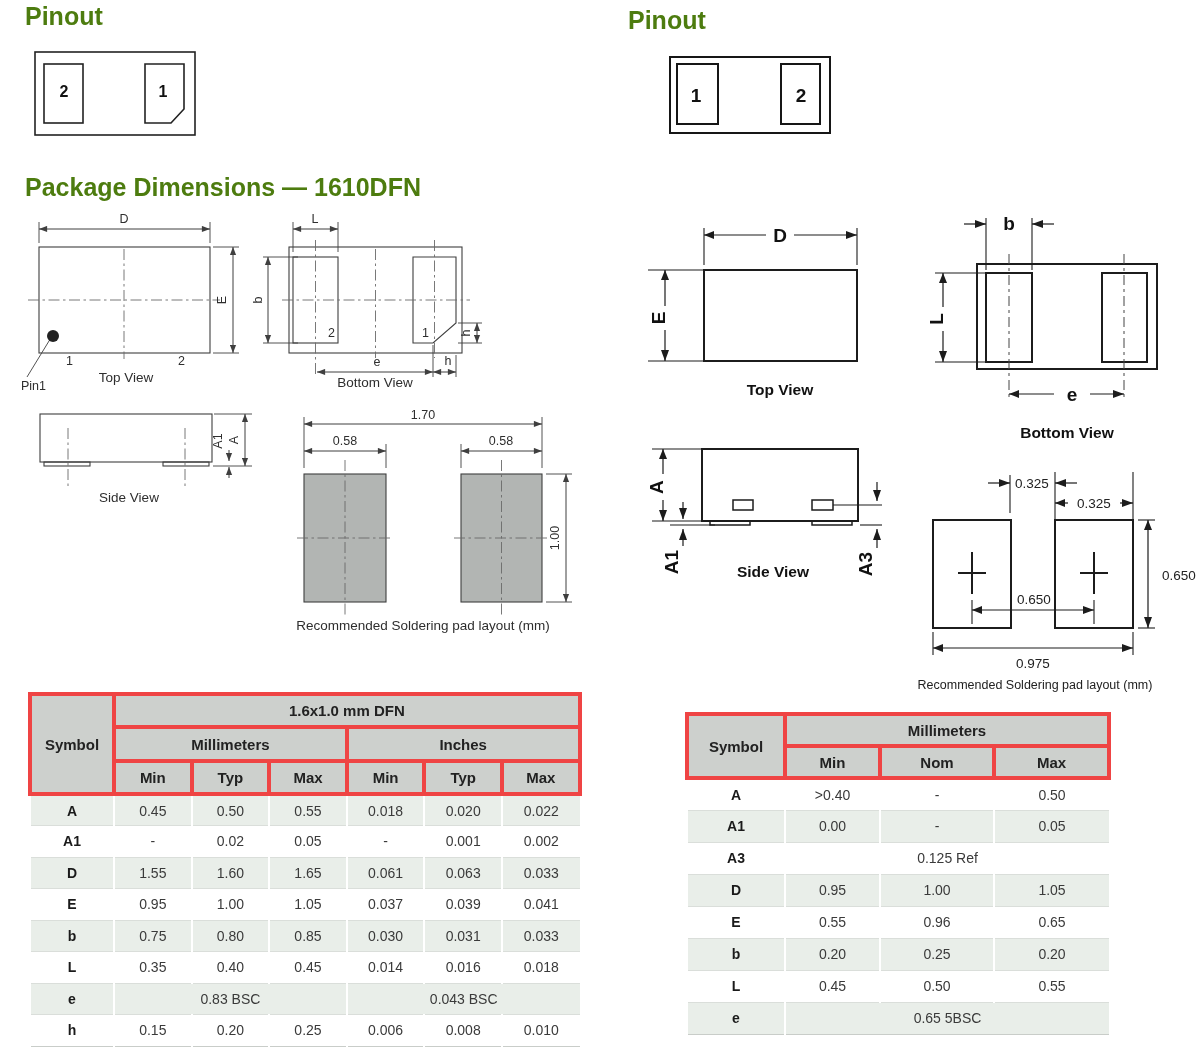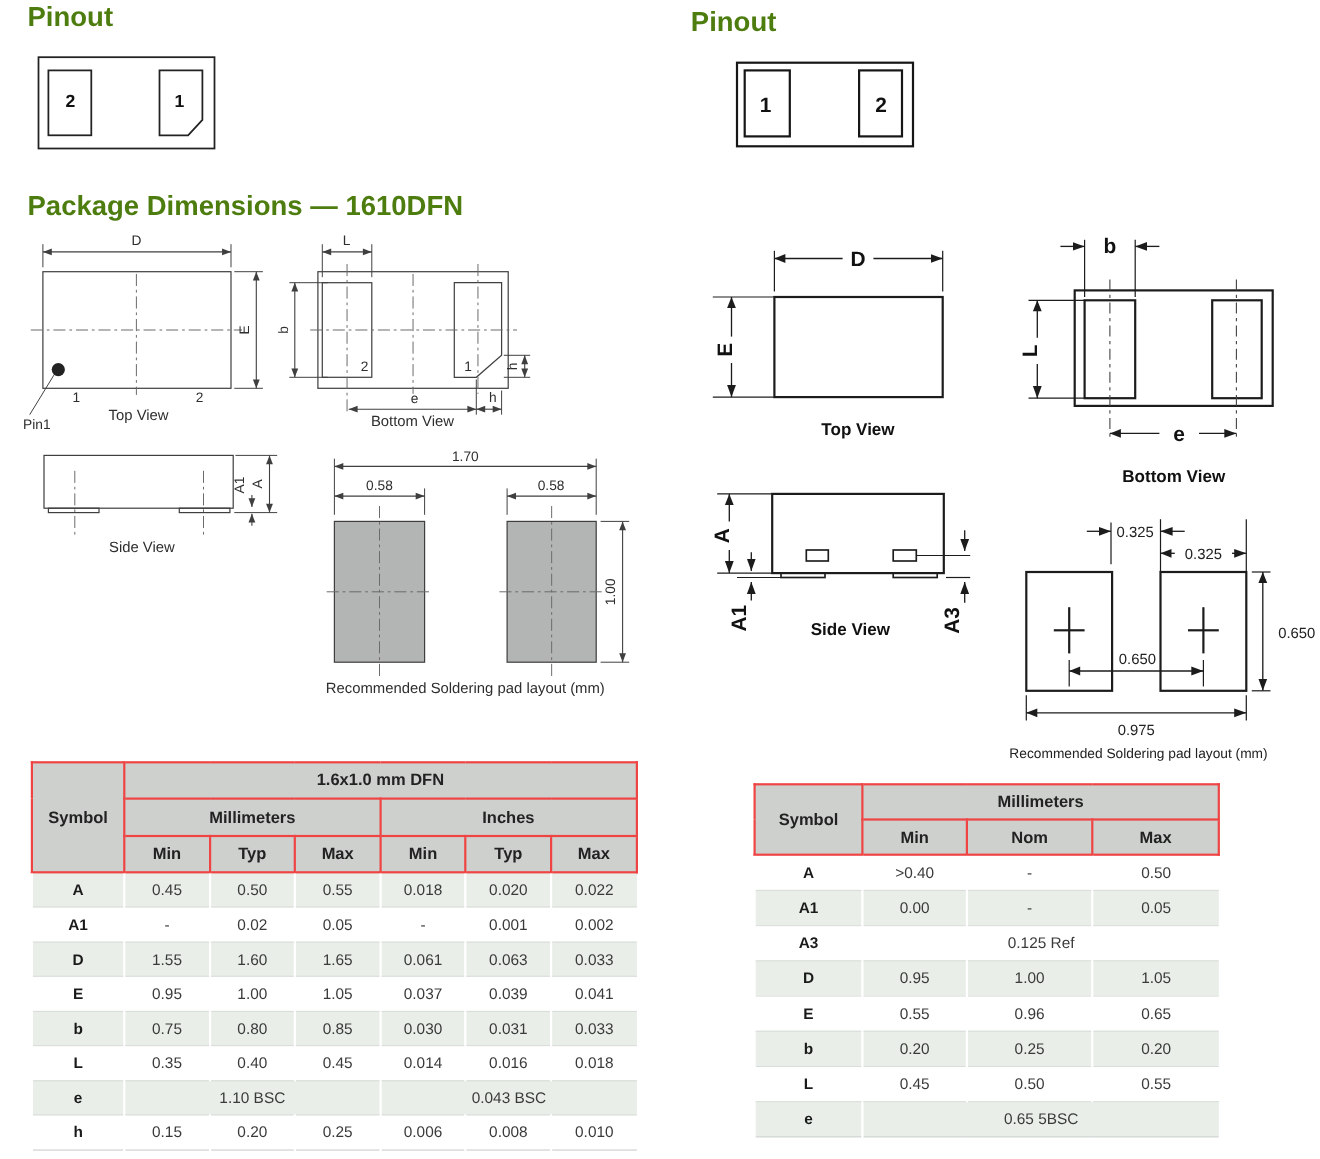--- a/index.html
+++ b/index.html
@@ -32,21 +32,21 @@
   text.sc { font-size:12.5px; fill:#222; }
 
   
   .po  { fill:none; stroke:#222; stroke-width:1.6; }
   .po2 { fill:none; stroke:#161616; stroke-width:2; }
   text.pn  { font-size:16px; font-weight:bold; fill:#111; }
   text.pn2 { font-size:19px; font-weight:bold; fill:#111; }
 
   
   .dim-table { position:absolute; border-collapse:collapse; table-layout:fixed; }
-  .dim-table th { background:#cdd0cd; border:2px solid #ef4444; font-size:15px; color:#222;
+  .dim-table th { background:#cdd0cd; border:4px solid #ef4444; font-size:15px; color:#222;
                   font-weight:bold; padding:0; }
   .dim-table td { border-left:2px solid #fff; border-top:1px solid #dadeda;
                   font-size:14px; color:#3a3a3a; text-align:center; padding:0; }
   .dim-table tbody tr:last-child td { border-bottom:1px solid #c9cdc9; }
   .dim-table td.sym { font-weight:bold; color:#1a1a1a; }
   .t-left  { left:28px;  top:692px; width:550px; }
   .t-left  thead tr.r1 { height:33px; } .t-left thead tr.r2 { height:34px; }
   .t-left  thead tr.r3 { height:33px; } .t-left tbody tr { height:31.5px; }
   .t-left  tbody tr:nth-child(odd)  { background:#e9eee9; }
   .t-right { left:685px; top:712px; width:422px; }
@@ -360,21 +360,21 @@
         <td class="sym">L</td>
         <td>0.35</td>
         <td>0.40</td>
         <td>0.45</td>
         <td>0.014</td>
         <td>0.016</td>
         <td>0.018</td>
       </tr>
       <tr>
         <td class="sym">e</td>
-        <td colspan="3">1.10 BSC</td>
+        <td colspan="3">0.83 BSC</td>
         <td colspan="3">0.043 BSC</td>
       </tr>
       <tr>
         <td class="sym">h</td>
         <td>0.15</td>
         <td>0.20</td>
         <td>0.25</td>
         <td>0.006</td>
         <td>0.008</td>
         <td>0.010</td>

